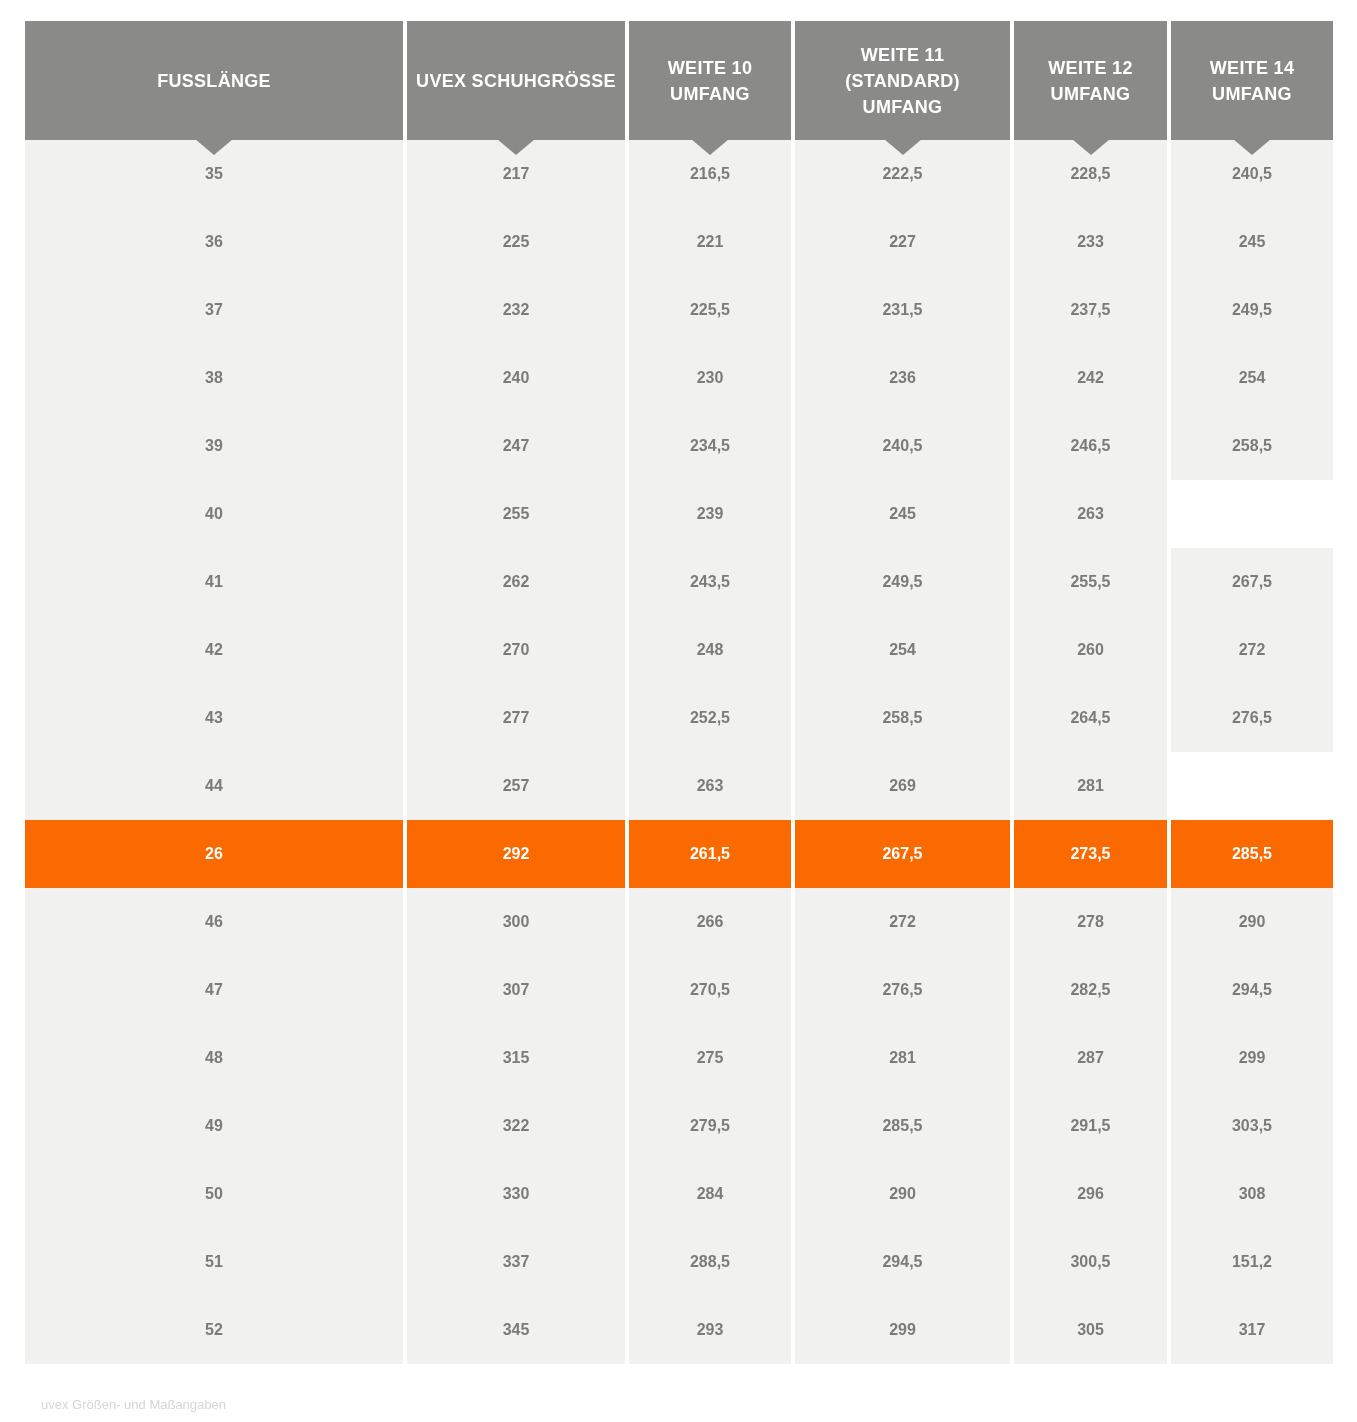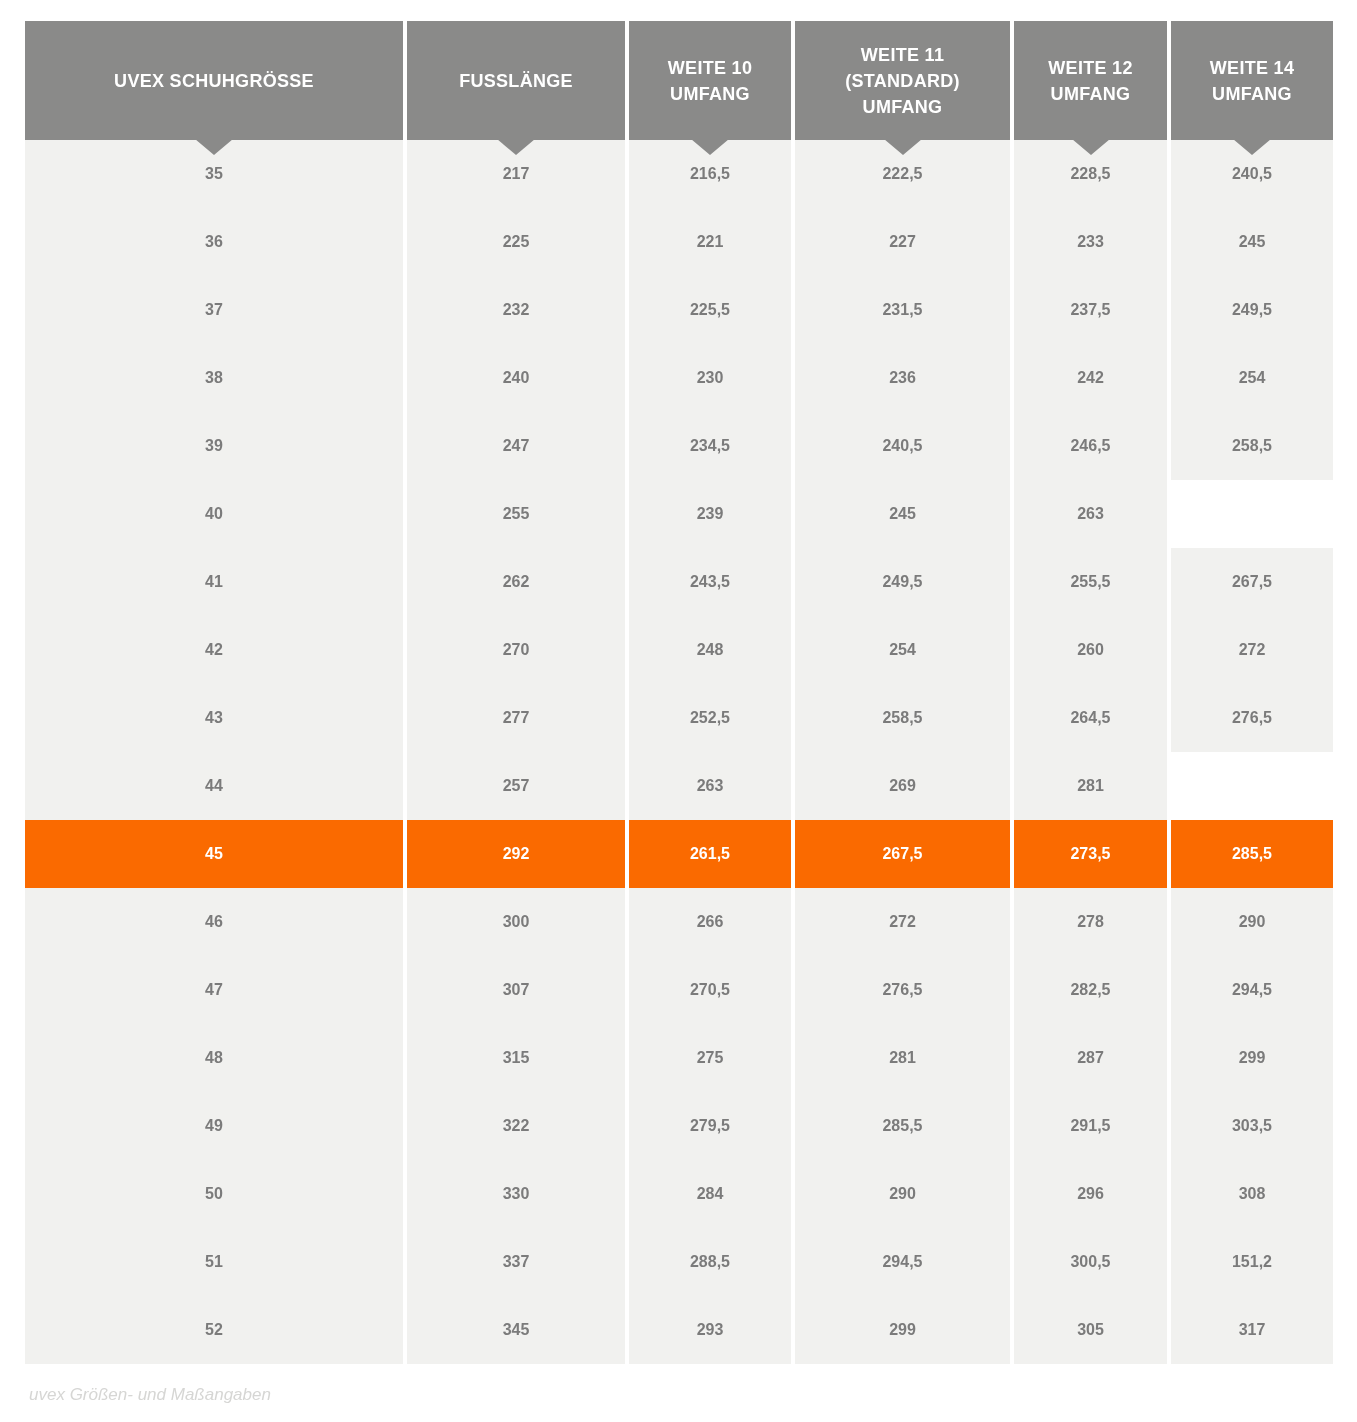--- a/index.html
+++ b/index.html
@@ -68,44 +68,43 @@
     display: flex;
     align-items: center;
     justify-content: center;
   }
   .tr.highlighted .td {
     background: #fa6a00;
     color: #ffffff;
   }
   
   .caption {
-    margin: 4px;
+    margin: 16px;
     position: absolute;
     left: 25px;
     top: 1381px;
-    font-size: 17px;
+    font-size: 13px;
     color: #d6d6d4;
-    font-style: italic;
   }
 </style>
 </head>
 <body>
 
 <div class="page">
   <div class="chart-wrap">
     <div class="thead grid-cols">
         <div class="th">
           <div class="th-label">
+            <div>FUSSLÄNGE</div>
+          </div>
+          <div class="arrow"></div>
+        </div>
+        <div class="th">
+          <div class="th-label">
             <div>UVEX SCHUHGRÖSSE</div>
-          </div>
-          <div class="arrow"></div>
-        </div>
-        <div class="th">
-          <div class="th-label">
-            <div>FUSSLÄNGE</div>
           </div>
           <div class="arrow"></div>
         </div>
         <div class="th">
           <div class="th-label">
             <div>WEITE 10</div>
             <div>UMFANG</div>
           </div>
           <div class="arrow"></div>
         </div>
@@ -205,21 +204,21 @@
           <div class="td">276,5</div>
         </div>
         <div class="tr grid-cols">
           <div class="td">44</div>
           <div class="td">257</div>
           <div class="td">263</div>
           <div class="td">269</div>
           <div class="td">281</div>
         </div>
         <div class="tr grid-cols highlighted">
-          <div class="td">45</div>
+          <div class="td">26</div>
           <div class="td">292</div>
           <div class="td">261,5</div>
           <div class="td">267,5</div>
           <div class="td">273,5</div>
           <div class="td">285,5</div>
         </div>
         <div class="tr grid-cols">
           <div class="td">46</div>
           <div class="td">300</div>
           <div class="td">266</div>

